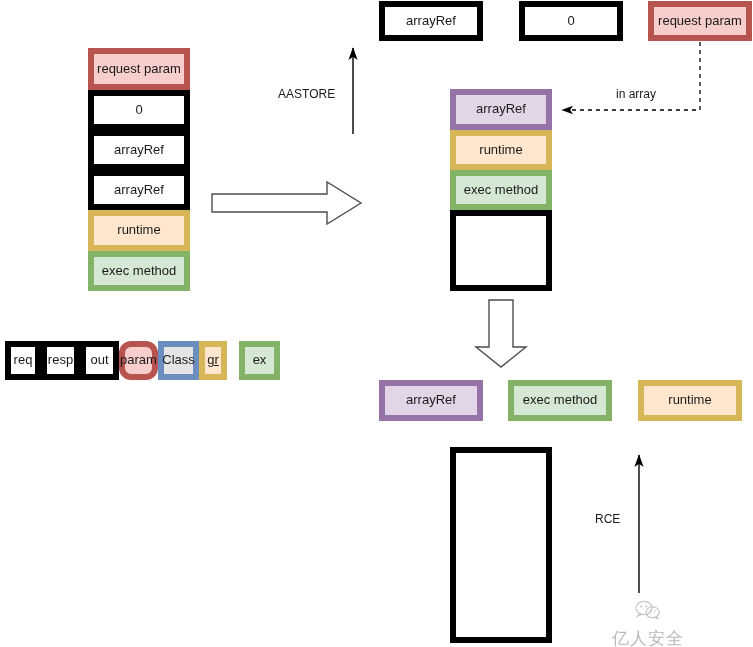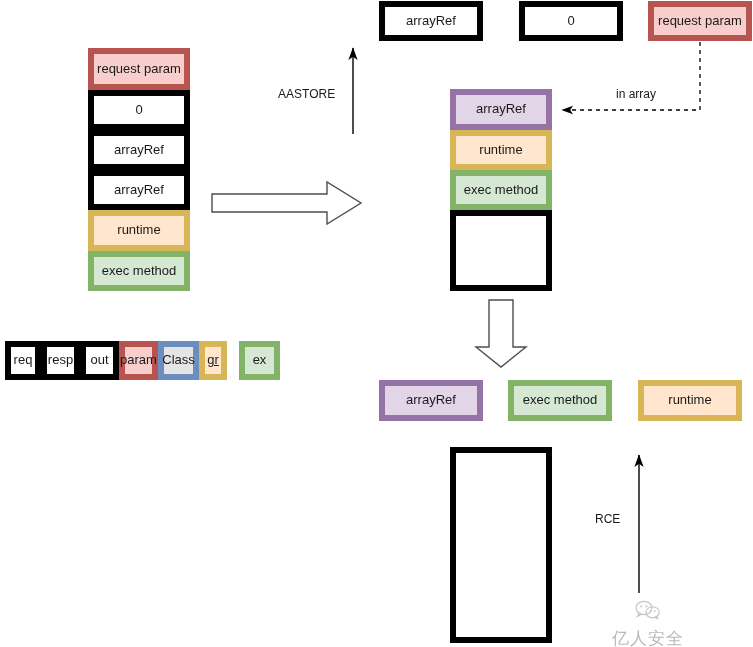--- a/index.html
+++ b/index.html
@@ -94,21 +94,21 @@
 
   <div class="box fill-white" style="left:5px; top:341px; width:36px; height:39px;justify-content:center;">
     <span>req</span>
   </div>
   <div class="box fill-white" style="left:41px; top:341px; width:39px; height:39px;justify-content:center;">
     <span>resp</span>
   </div>
   <div class="box fill-white" style="left:80px; top:341px; width:39px; height:39px;">
     <span>out</span>
   </div>
-  <div class="box fill-pink" style="left:119px; top:341px; width:39px; height:39px;">
+  <div class="box fill-pink" style="left:119px; top:341px; width:39px; height:39px;border-radius:12px;">
     <span>param</span>
   </div>
   <div class="box fill-blue" style="left:158px; top:341px; width:41px; height:39px;">
     <span>Class</span>
   </div>
   <div class="box fill-yellow" style="left:199px; top:341px; width:28px; height:39px;text-decoration:underline;">
     <span>gr</span>
   </div>
   <div class="box fill-green" style="left:239px; top:341px; width:41px; height:39px;">
     <span>ex</span>

